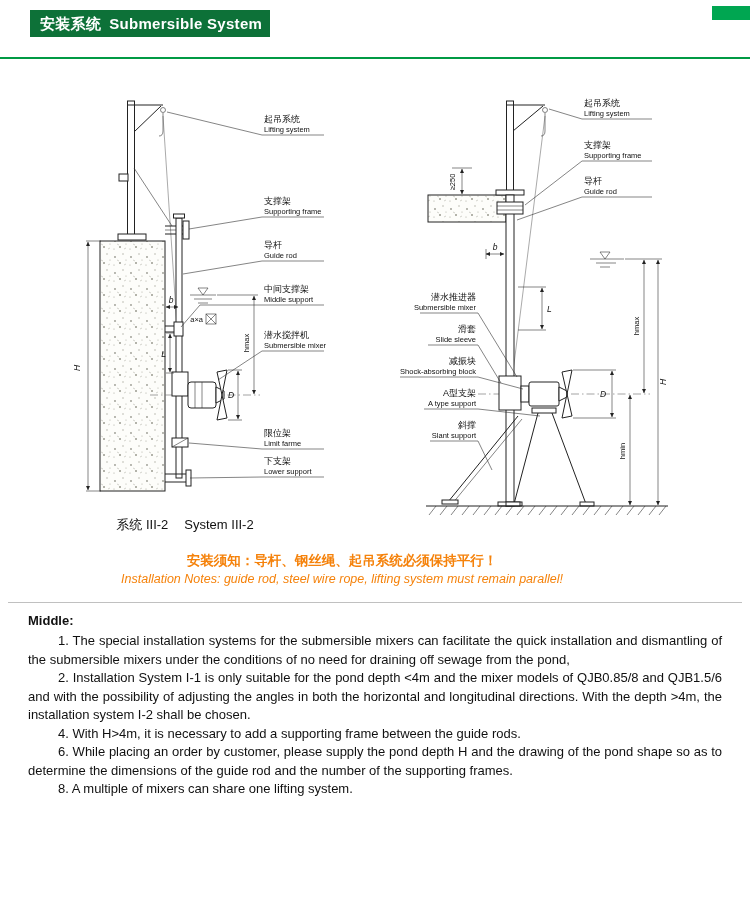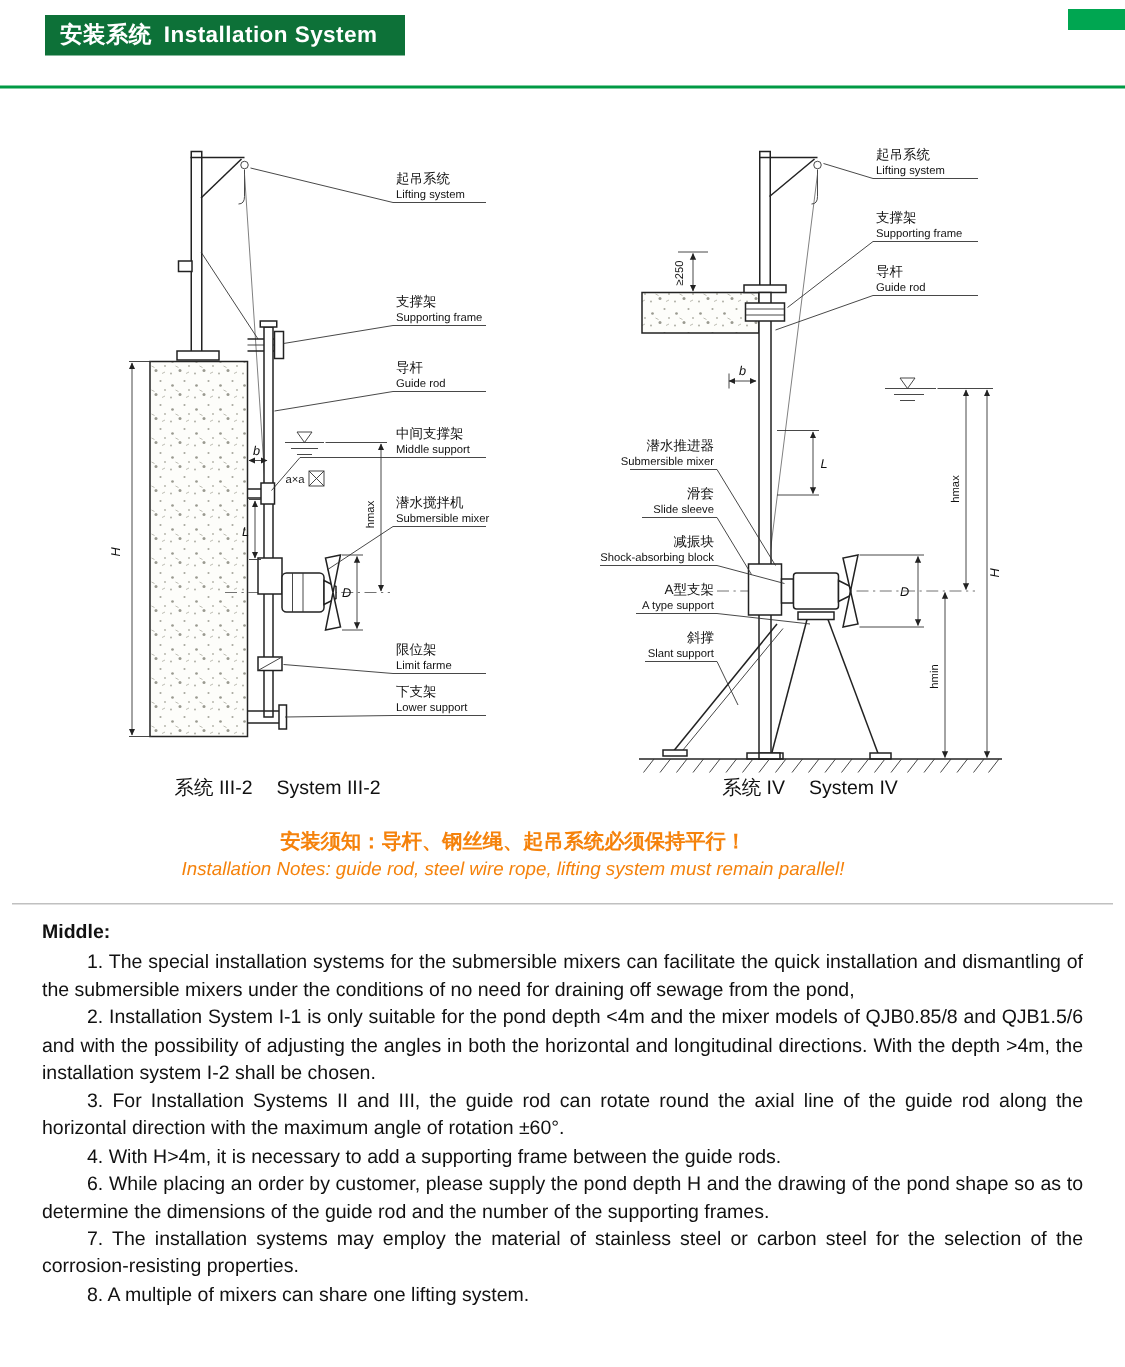--- a/index.html
+++ b/index.html
@@ -58,21 +58,21 @@
   .blade  { fill: #fff; stroke: #222; stroke-width: 1; }
   text.zh    { font-size: 9px;   fill: #111; }
   text.en    { font-size: 7.5px; fill: #111; }
   text.dim-t { font-size: 8.5px; font-style: italic; fill: #111; }
   text.dim-s { font-size: 7.5px; fill: #111; }
 </style>
 </head>
 <body>
 
 <div class="header-bar">
-  <span>安装系统</span><span class="en">Installation System</span>
+  <span>安装系统</span><span class="en">Submersible System</span>
 </div>
 <div class="header-accent"></div>
 <div class="green-rule"></div>
 
 <div class="diagram-area">
 <svg width="750" height="488" viewBox="0 0 750 488">
   <defs>
     <marker id="arr" markerWidth="8" markerHeight="8" refX="7" refY="4" orient="auto-start-reverse">
       <path d="M0,0.5 L7.5,4 L0,7.5 Z" fill="#222"></path>
     </marker>
@@ -361,34 +361,29 @@
         <text class="en" x="476" y="362" text-anchor="end">Slant support</text>
         <polyline points="430,365 478,365 492,394" class="leader"></polyline>
       </g>
     </g>
   </g>
 </svg>
 
   <div class="caption" style="left:60px;width:250px">
     <span>系统 III-2</span><span class="cap-en">System III-2</span>
   </div>
-  <div class="caption" style="left:420px;width:240px">
-    <span>系统 IV</span><span class="cap-en">System IV</span>
-  </div>
 </div>
 
 <div class="warning">
   <div class="warning-zh">安装须知：导杆、钢丝绳、起吊系统必须保持平行！</div>
   <div class="warning-en">Installation Notes: guide rod, steel wire rope, lifting system must remain parallel!</div>
 </div>
 
 <div class="divider"></div>
 
 <div class="notes">
   <div class="notes-heading">Middle:</div>
   <p>1. The special installation systems for the submersible mixers can facilitate the quick installation and dismantling of the submersible mixers under the conditions of no need for draining off sewage from the pond,</p>
   <p>2. Installation System I-1 is only suitable for the pond depth &lt;4m and the mixer models of QJB0.85/8 and QJB1.5/6 and with the possibility of adjusting the angles in both the horizontal and longitudinal directions. With the depth &gt;4m, the installation system I-2 shall be chosen.</p>
-  <p>3. For Installation Systems II and III, the guide rod can rotate round the axial line of the guide rod along the horizontal direction with the maximum angle of rotation ±60°.</p>
   <p>4. With H&gt;4m, it is necessary to add a supporting frame between the guide rods.</p>
   <p>6. While placing an order by customer, please supply the pond depth H and the drawing of the pond shape so as to determine the dimensions of the guide rod and the number of the supporting frames.</p>
-  <p>7. The installation systems may employ the material of stainless steel or carbon steel for the selection of the corrosion-resisting properties.</p>
   <p>8. A multiple of mixers can share one lifting system.</p>
 </div>
 
 </body></html>

